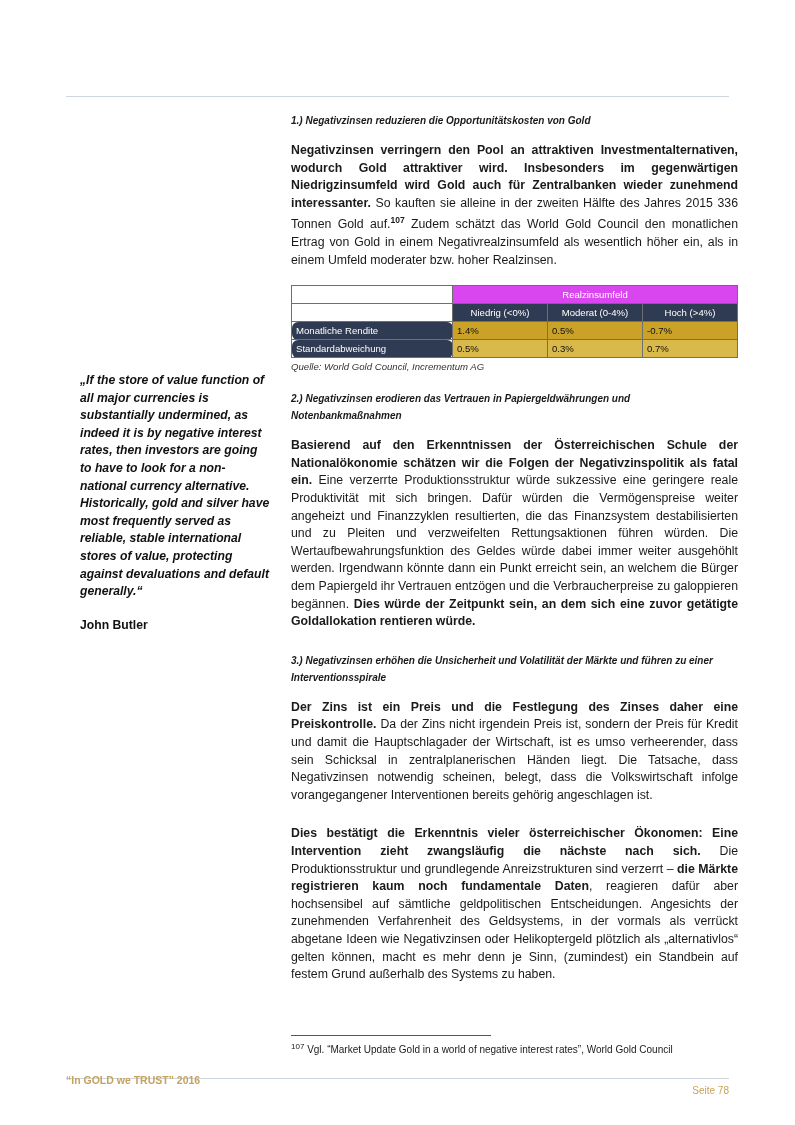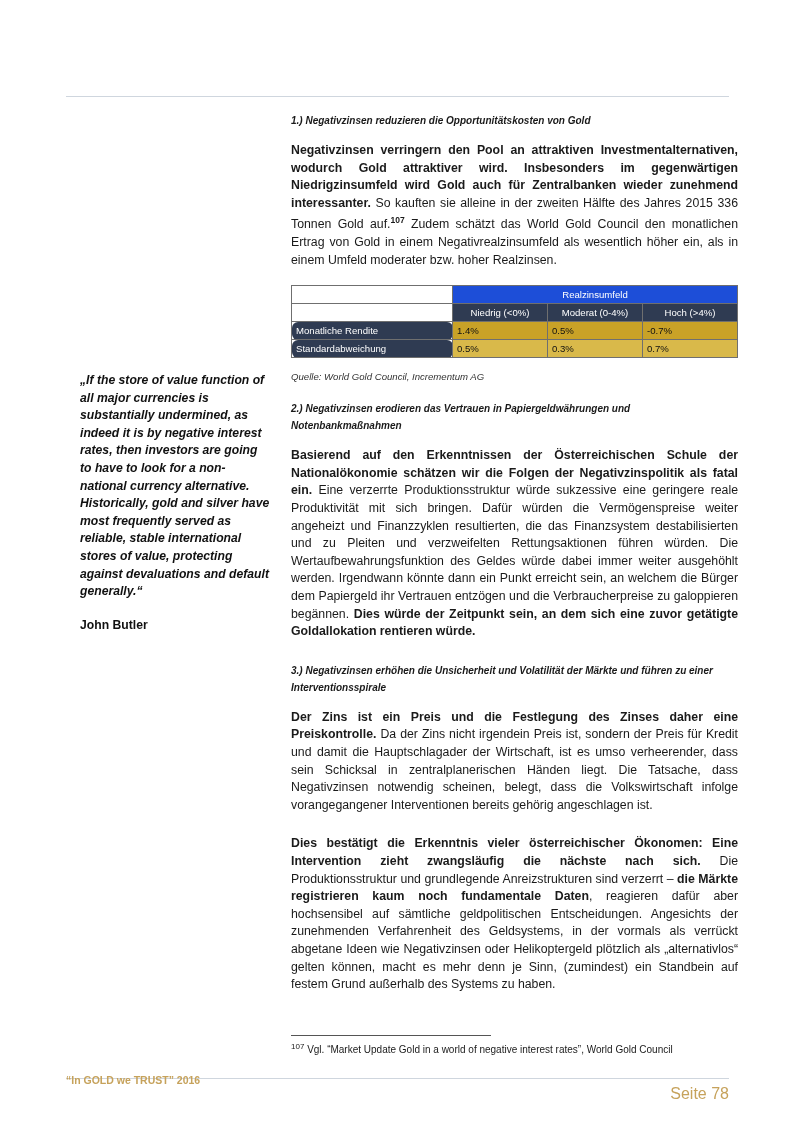--- a/index.html
+++ b/index.html
@@ -61,21 +61,21 @@
     left: 66px;
     top: 1074px;
     font-size: 10.5px;
     font-weight: bold;
     color: #c6a25b;
   }
   .footer-right {
     position: absolute;
     right: 66px;
     top: 1085px;
-    font-size: 16px;
+    font-size: 10px;
     color: #c6a25b;
   }
 
   
   .quote {
     position: absolute;
     left: 80px;
     top: 372px;
     width: 190px;
     font-size: 12.2px;
@@ -127,21 +127,21 @@
     padding: 2px 4px;
     height: 13px;
   }
   .th-blank {
     background: #ffffff;
     border-top: none;
     border-left: none;
     width: 152px;
   }
   .th-group {
-    background: #1d4ed8;
+    background: #d946ef;
     color: #ffffff;
     text-align: center;
     font-weight: normal;
   }
   .th-col {
     background: #2f3b52;
     color: #ffffff;
     text-align: center;
     font-weight: normal;
   }
@@ -155,21 +155,21 @@
   .cell {
     background: #c9a227;
     color: #111111;
     text-align: left;
   }
   .cell.alt { background: #d9b94a; }
   .source {
     font-size: 9.6px;
     font-style: italic;
     color: #333;
-    margin-top: 13px;
+    margin-top: 3px;
   }
 
   
   .fn-rule {
     position: absolute;
     left: 291px;
     top: 1035px;
     width: 200px;
     height: 1px;
     background: #555;

